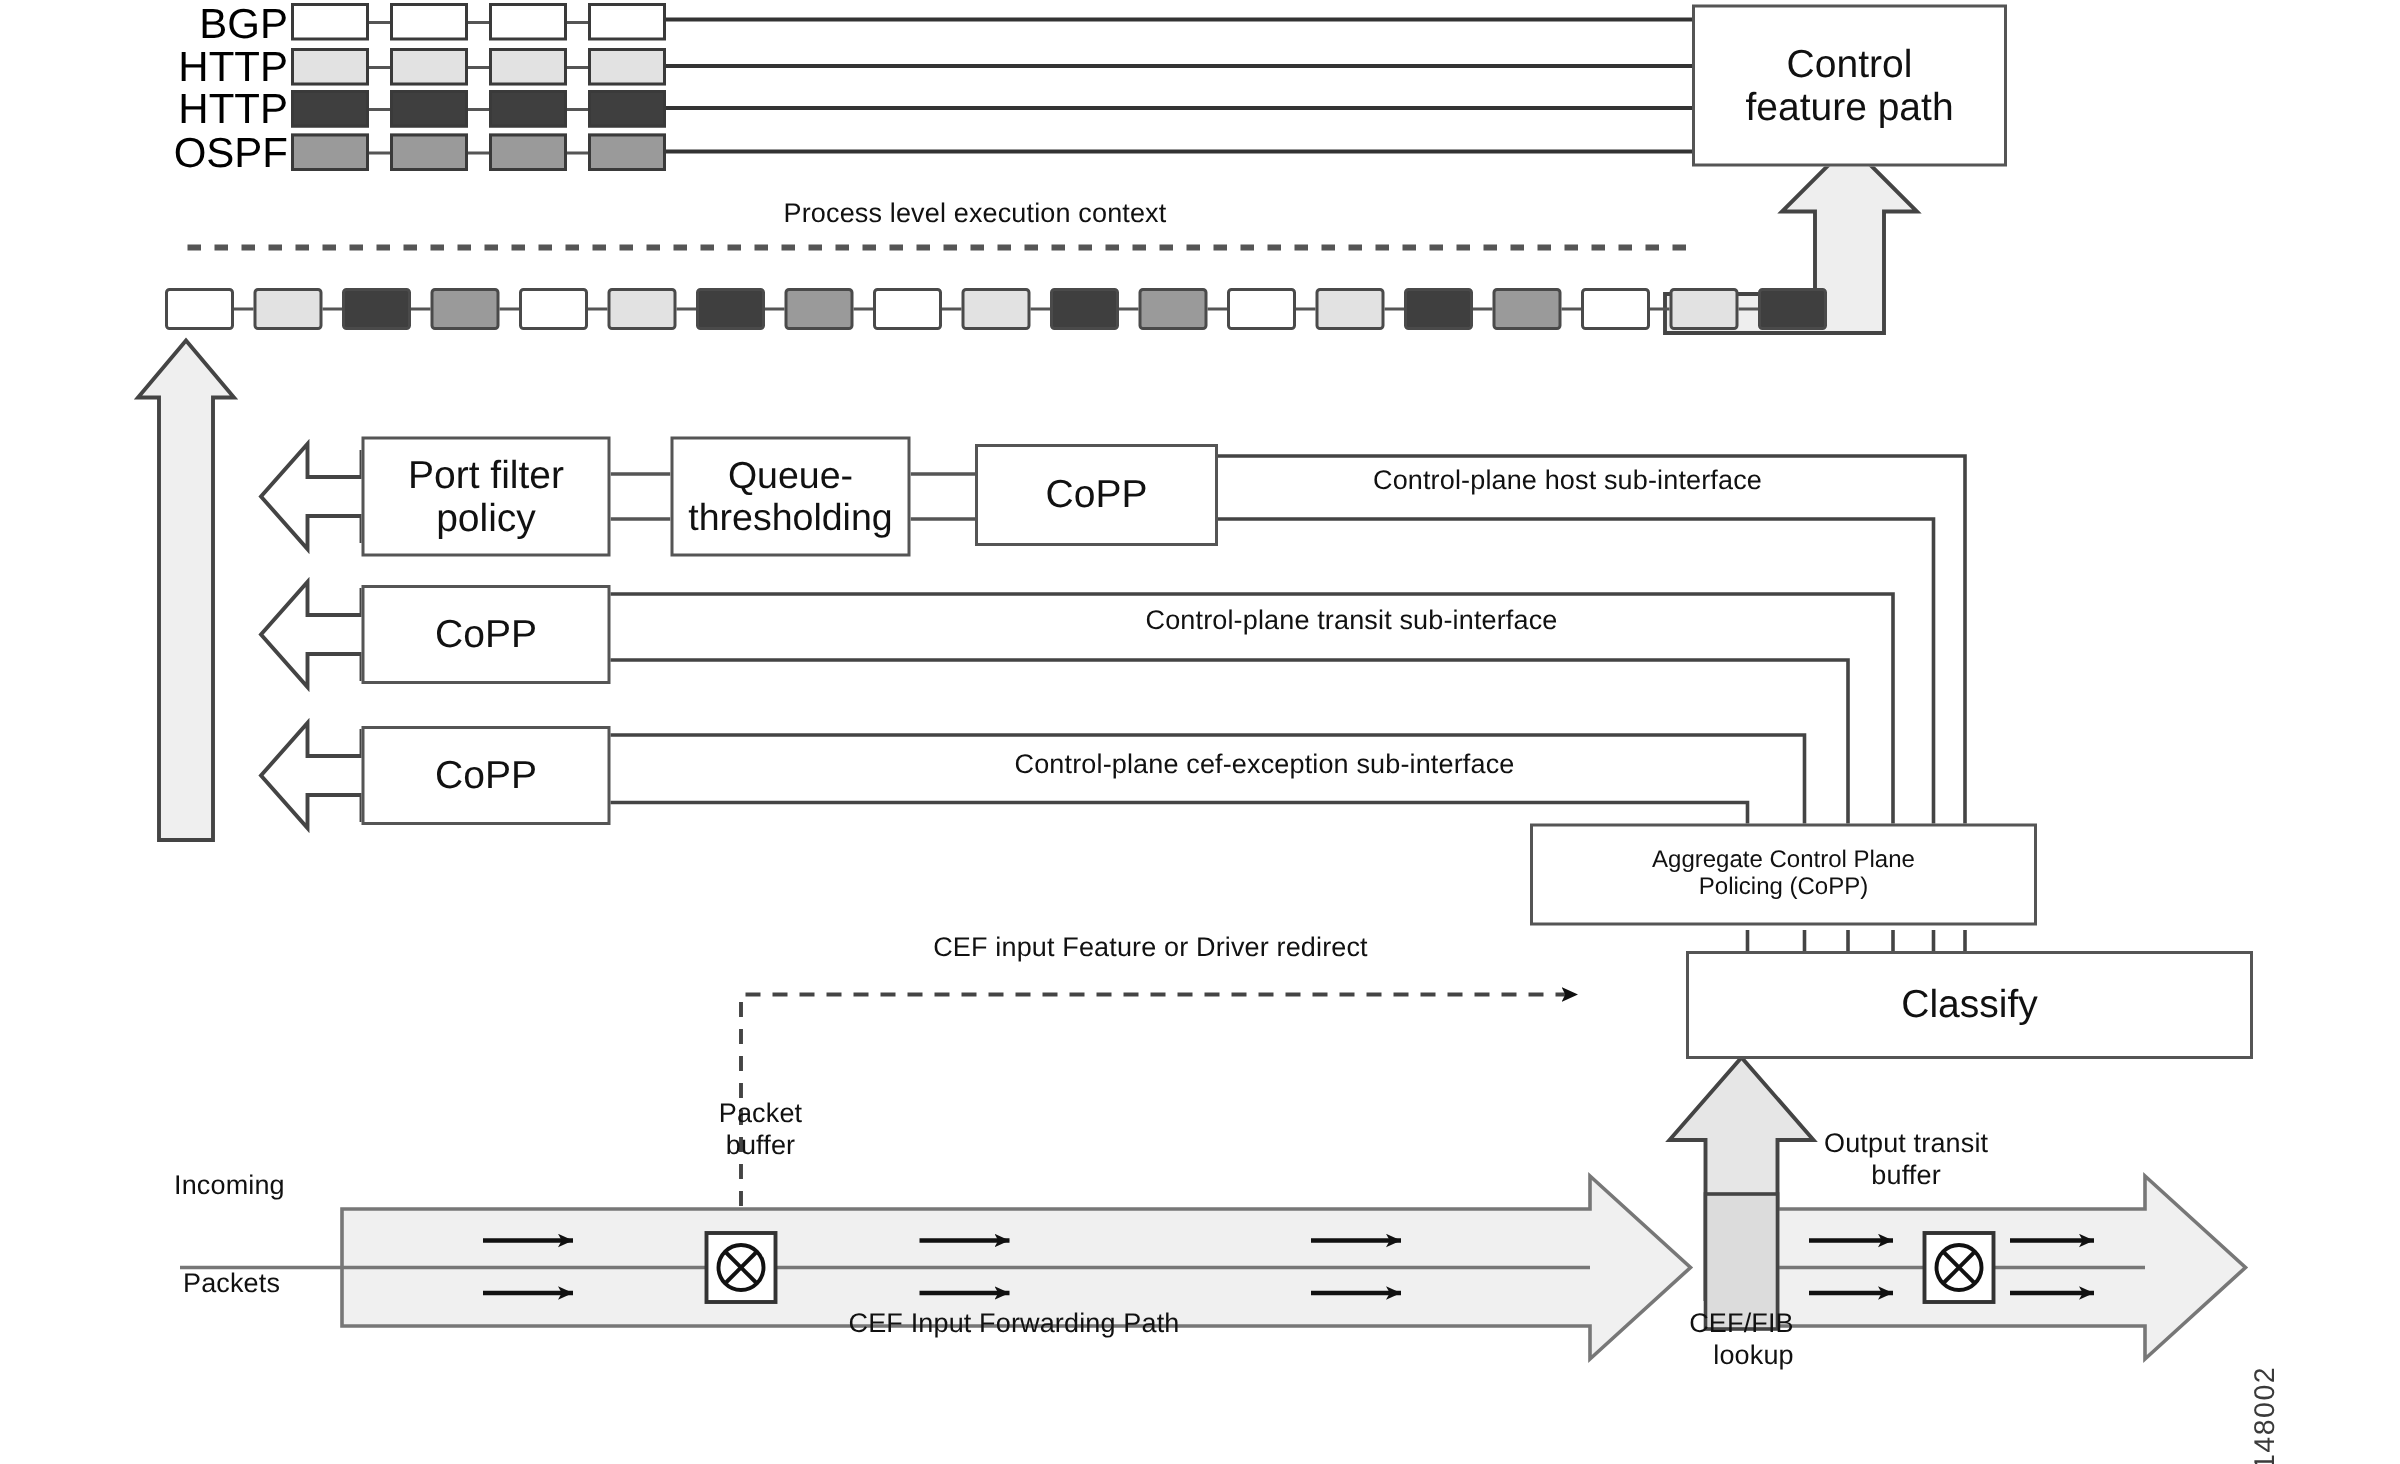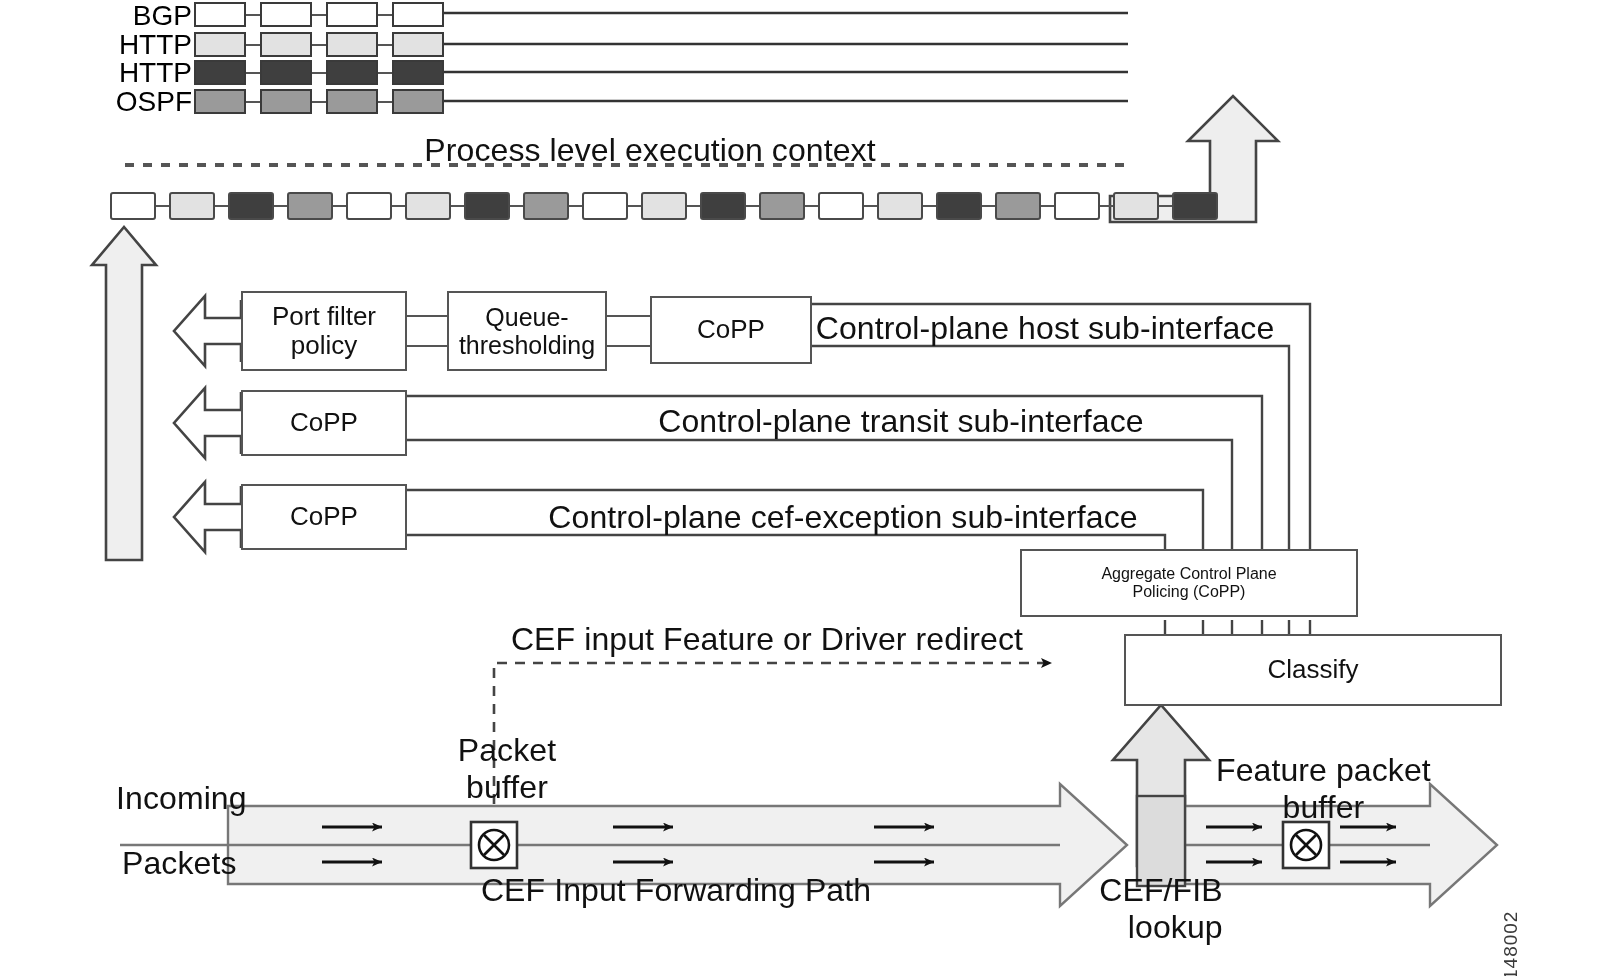--- a/index.html
+++ b/index.html
@@ -1,21 +1,21 @@
 <!DOCTYPE html>
 <html><head>
 <meta charset="utf-8">
 <style>
   html,body{margin:0;padding:0;background:#ffffff;}
   body{width:1600px;height:976px;position:relative;overflow:hidden;
        font-family:"Liberation Sans","DejaVu Sans",sans-serif;color:#000;}
   .stage{position:absolute;left:0;top:0;width:1600px;height:976px;}
   svg.layer{position:absolute;left:0;top:0;width:1600px;height:976px;overflow:visible;}
 
-  .lbl{position:absolute;white-space:nowrap;font-size:32px;color:#111;letter-spacing:0.1px;}
+  .lbl{position:absolute;white-space:nowrap;font-size:18px;color:#111;letter-spacing:0.1px;}
   .lbl.c{transform:translateX(-50%);text-align:center;}
   .box{position:absolute;box-sizing:border-box;border:2px solid #555;background:#fff;
        display:flex;align-items:center;justify-content:center;text-align:center;
        font-size:26px;line-height:1.12;color:#111;}
   .qbox{position:absolute;box-sizing:border-box;border:2px solid #4a4a4a;border-radius:3px;}
   .pbox{position:absolute;box-sizing:border-box;border:2px solid #3a3a3a;}
   .protolabel{position:absolute;font-size:28px;text-align:right;white-space:nowrap;}
   .credit{position:absolute;font-size:19px;color:#3a3a3a;
           transform:rotate(-90deg);transform-origin:left bottom;letter-spacing:1px;}
   .multi{display:block;}
@@ -163,20 +163,26 @@
         <div class="pbox" style="left: 194px; top: 89px; width: 52px; height: 25px; background: rgb(154, 154, 154);"></div>
         <div style="position: absolute; left: 246px; top: 100.5px; width: 14px; height: 2px; background: rgb(85, 85, 85);"></div>
         <div class="pbox" style="left: 260px; top: 89px; width: 52px; height: 25px; background: rgb(154, 154, 154);"></div>
         <div style="position: absolute; left: 312px; top: 100.5px; width: 14px; height: 2px; background: rgb(85, 85, 85);"></div>
         <div class="pbox" style="left: 326px; top: 89px; width: 52px; height: 25px; background: rgb(154, 154, 154);"></div>
         <div style="position: absolute; left: 378px; top: 100.5px; width: 14px; height: 2px; background: rgb(85, 85, 85);"></div>
         <div class="pbox" style="left: 392px; top: 89px; width: 52px; height: 25px; background: rgb(154, 154, 154);"></div>
       </div>
   </div>
 
+  <div class="box" style="left:1128px;top:3px;width:210px;height:108px;">
+    <span>
+      <span class="multi">Control</span>
+      <span class="multi">feature path</span>
+    </span>
+  </div>
 
   <div class="lbl c" style="left:650px;top:132px;">Process level execution context</div>
 
   <div id="queue-boxes">
       <div class="qbox" style="left: 110px; top: 192px; width: 46px; height: 28px; background: rgb(255, 255, 255);"></div>
       <div style="position: absolute; left: 156px; top: 205px; width: 13px; height: 2px; background: rgb(85, 85, 85);"></div>
       <div class="qbox" style="left: 169px; top: 192px; width: 46px; height: 28px; background: rgb(226, 226, 226);"></div>
       <div style="position: absolute; left: 215px; top: 205px; width: 13px; height: 2px; background: rgb(85, 85, 85);"></div>
       <div class="qbox" style="left: 228px; top: 192px; width: 46px; height: 28px; background: rgb(63, 63, 63);"></div>
       <div style="position: absolute; left: 274px; top: 205px; width: 13px; height: 2px; background: rgb(85, 85, 85);"></div>
@@ -255,21 +261,21 @@
   </div>
 
   <div class="lbl c" style="left:767px;top:621px;">CEF input Feature or Driver redirect</div>
 
   <div class="lbl c" style="left:507px;top:732px;text-align:center;">
     <span class="multi">Packet</span>
     <span class="multi">buffer</span>
   </div>
 
   <div class="lbl" style="left:1216px;top:752px;text-align:center;">
-    <span class="multi">Feature packet</span>
+    <span class="multi">Output transit</span>
     <span class="multi">buffer</span>
   </div>
 
   <div class="lbl" style="left:116px;top:780px;">Incoming</div>
   <div class="lbl" style="left:122px;top:845px;">Packets</div>
 
   <div class="lbl c" style="left:676px;top:872px;">CEF Input Forwarding Path</div>
 
   <div class="lbl c" style="left:1161px;top:872px;text-align:right;">
     <span class="multi">CEF/FIB</span>

